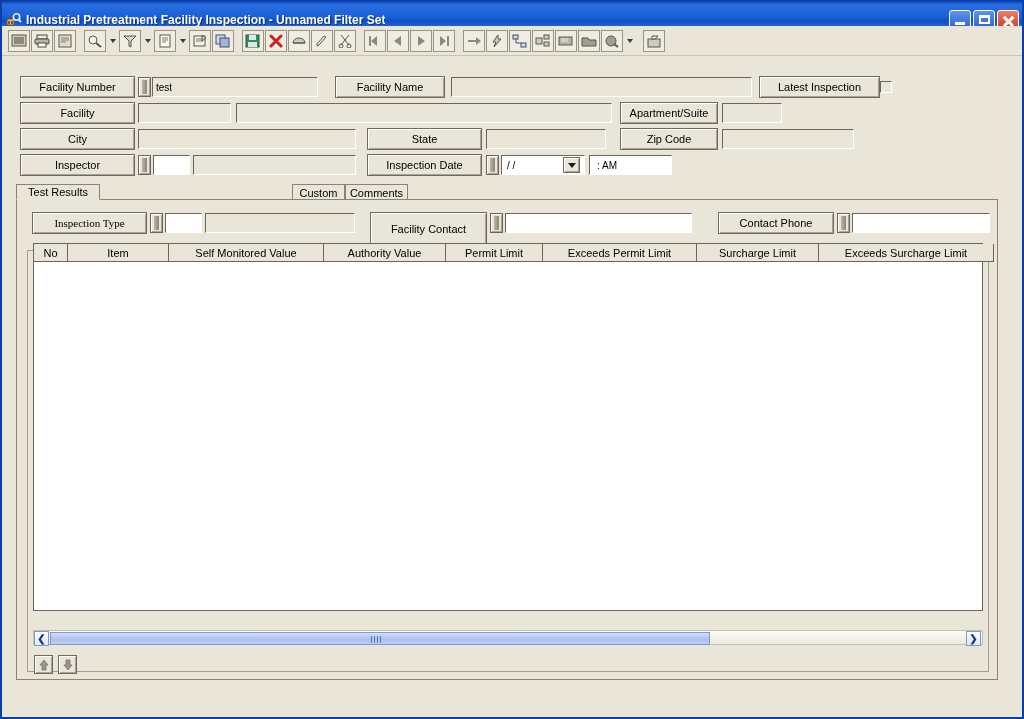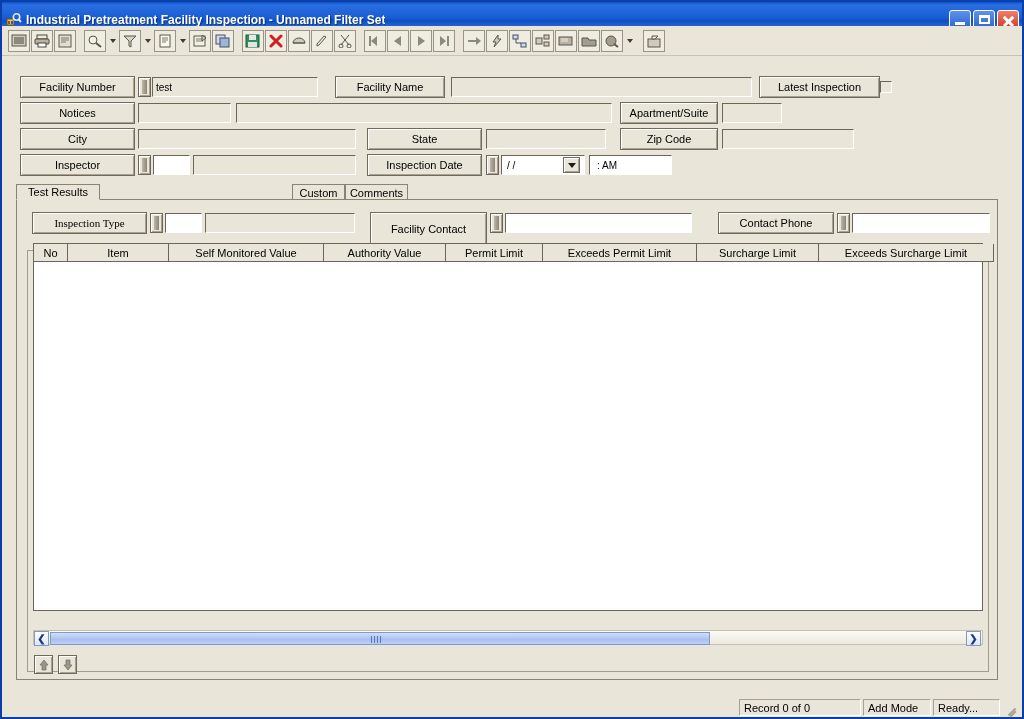--- a/index.html
+++ b/index.html
@@ -306,21 +306,21 @@
     <div class="btn" style="left:18px;top:74px;width:115px;height:22px;">Facility Number</div>
     <div class="spin" style="left:136px;top:75px;height:20px;"></div>
     <div class="fld" style="left:150px;top:75px;width:166px;height:20px;">test</div>
 
     <div class="btn" style="left:333px;top:74px;width:110px;height:22px;">Facility Name</div>
     <div class="fld" style="left:449px;top:75px;width:301px;height:20px;"></div>
 
     <div class="btn" style="left:757px;top:74px;width:121px;height:22px;">Latest Inspection</div>
     <div class="chk" style="left:878px;top:79px;width:12px;height:12px;"></div>
 
-    <div class="btn" style="left:18px;top:100px;width:115px;height:22px;">Notices</div>
+    <div class="btn" style="left:18px;top:100px;width:115px;height:22px;">Facility</div>
     <div class="fld" style="left:136px;top:101px;width:93px;height:20px;"></div>
     <div class="fld" style="left:234px;top:101px;width:376px;height:20px;"></div>
 
     <div class="btn" style="left:618px;top:100px;width:98px;height:22px;">Apartment/Suite</div>
     <div class="fld" style="left:720px;top:101px;width:60px;height:20px;"></div>
 
     <div class="btn" style="left:18px;top:126px;width:115px;height:22px;">City</div>
     <div class="fld" style="left:136px;top:127px;width:218px;height:20px;"></div>
 
     <div class="btn" style="left:365px;top:126px;width:115px;height:22px;">State</div>
@@ -397,23 +397,14 @@
         <path d="M6 1l4 5H8v5H4V6H2z" fill="#9c968a" stroke="#6f6a5c" stroke-width="0.7"></path>
       </svg>
     </div>
     <div class="navbtn" style="left:41px;top:455px;">
       <svg width="12" height="12" viewBox="0 0 12 12">
         <path d="M6 11l4-5H8V1H4v5H2z" fill="#9c968a" stroke="#6f6a5c" stroke-width="0.7"></path>
       </svg>
     </div>
   </div>
 
-  <div class="statusbar">
-    <div class="spanel" style="left:737px;width:122px;">Record 0 of 0</div>
-    <div class="spanel" style="left:861px;width:68px;">Add Mode</div>
-    <div class="spanel" style="left:931px;width:67px;">Ready...</div>
-    <div class="grip">
-      <i style="left:1px;top:10px;width:10px;"></i>
-      <i style="left:3px;top:12px;width:8px;"></i>
-    </div>
-  </div>
 
 </div>
 
 </body></html>

